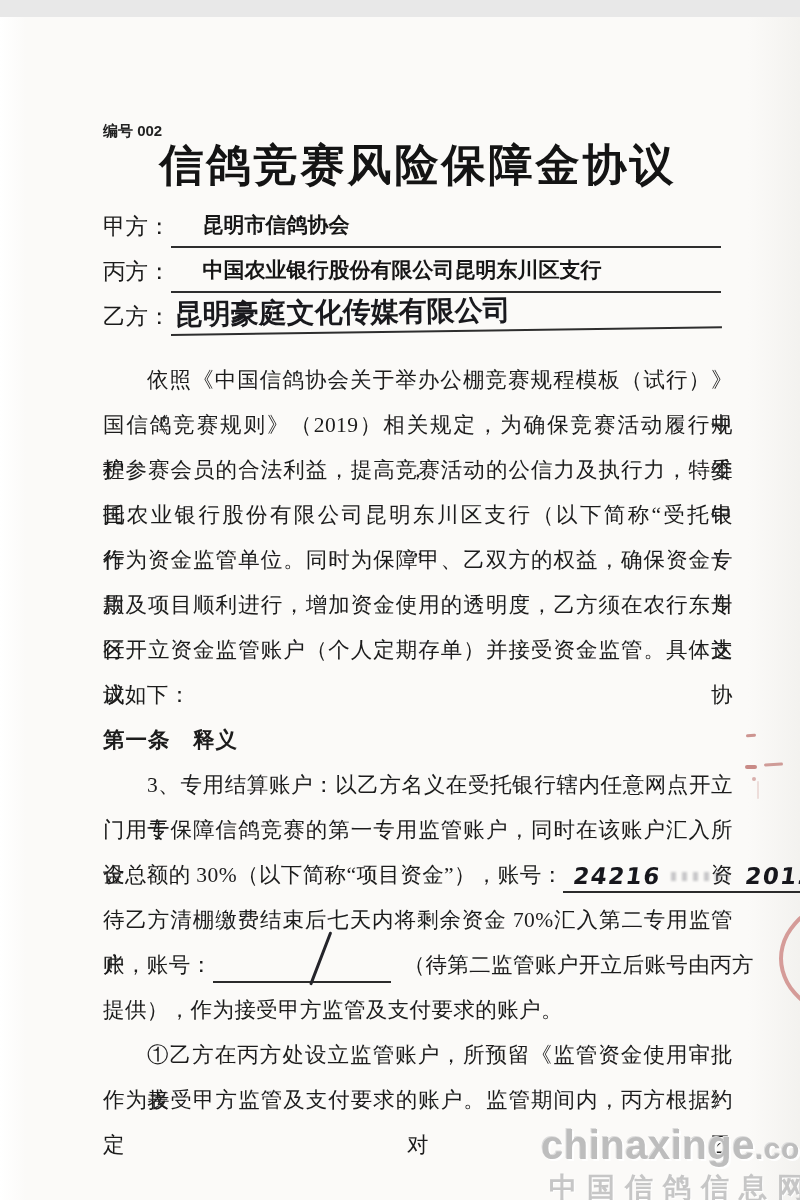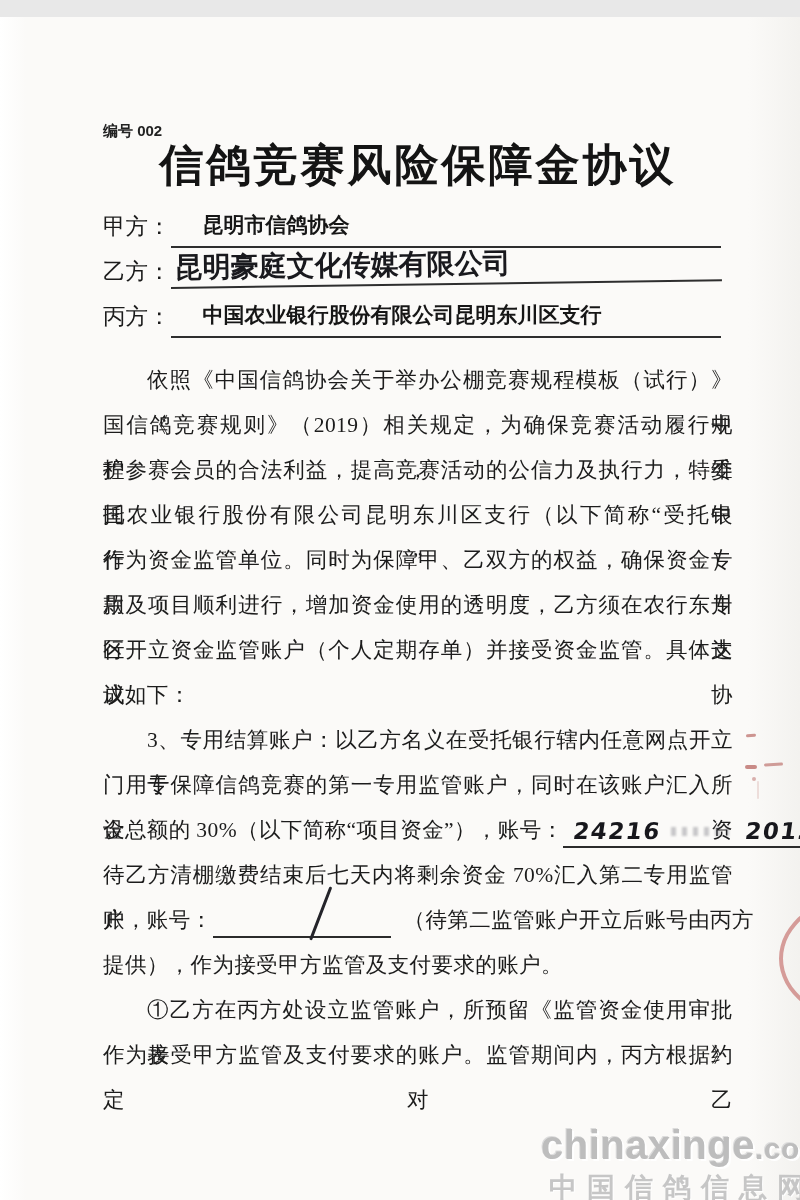--- a/index.html
+++ b/index.html
@@ -7,21 +7,21 @@
     position:relative;width:800px;height:1200px;margin:17px auto;overflow:hidden;
     background:linear-gradient(90deg,#ffffff 0px,#fbfaf8 26px,#fbfaf8 748px,#f3f2ef 800px),
                #fbfaf8;
     font-family:"Liberation Serif","DejaVu Serif",serif;color:#1d1d1d;padding-left:36px;
   }
   
   .doc-number{position:absolute;left:103px;top:105px;font-family:"Liberation Sans","DejaVu Sans",sans-serif;font-weight:bold;font-size:15px;color:#222;}
   .title{position:absolute;left:0;right:0;top:119px;text-align:center;font-size:44px;font-weight:bold;letter-spacing:3px;color:#141414;}
   
   .parties{position:absolute;left:103px;right:115px;top:187px;}
-  .party-row{display:flex;height:45px;align-items:flex-start;}
+  .party-row{display:flex;height:45px;align-items:center;}
   .party-label{font-size:22.5px;line-height:45px;white-space:nowrap;color:#1b1b1b;}
   .party-value{flex:1;border-bottom:2px solid #2e2e2e;margin-bottom:2px;font-family:"Liberation Sans","DejaVu Sans",sans-serif;font-weight:bold;font-size:21px;line-height:42px;padding-left:32px;white-space:nowrap;color:#161616;}
   .party-value.handwriting{font-size:28px;line-height:38px;padding-left:4px;font-weight:600;transform:rotate(-0.8deg);transform-origin:left bottom;color:#19191d;}
   
   .body{position:absolute;left:103px;right:103px;top:341px;}
   .tline{height:45px;line-height:45px;font-size:21.5px;letter-spacing:0.4px;white-space:nowrap;color:#1c1c1c;}
   .just{white-space:normal;text-align:justify;text-align-last:justify;}
   .ind{padding-left:44px;}
   .heading{font-family:"Liberation Sans","DejaVu Sans",sans-serif;font-weight:bold;letter-spacing:1px;}
   .flexline{display:flex;align-items:stretch;white-space:nowrap;}
@@ -56,38 +56,39 @@
 
   <div class="doc-number">编号 002</div>
   <div class="title">信鸽竞赛风险保障金协议</div>
 
   <div class="parties">
     <div class="party-row">
       <span class="party-label">甲方：</span>
       <span class="party-value">昆明市信鸽协会</span>
     </div>
     <div class="party-row">
+      <span class="party-label">丙方：</span>
+      <span class="party-value">中国农业银行股份有限公司昆明东川区支行</span>
+    </div>
+    <div class="party-row">
       <span class="party-label">乙方：</span>
       <span class="party-value handwriting">昆明豪庭文化传媒有限公司</span>
-    </div>
-    <div class="party-row">
-      <span class="party-label">丙方：</span>
-      <span class="party-value">中国农业银行股份有限公司昆明东川区支行</span>
     </div>
   </div>
 
   <div class="body">
     <div class="tline ind just">依照《中国信鸽协会关于举办公棚竞赛规程模板（试行）》《中</div>
     <div class="tline just">国信鸽竞赛规则》（2019）相关规定，为确保竞赛活动履行规程，维</div>
     <div class="tline just">护参赛会员的合法利益，提高竞赛活动的公信力及执行力，特委托中</div>
     <div class="tline just">国农业银行股份有限公司昆明东川区支行（以下简称“受托银行”）</div>
     <div class="tline just">作为资金监管单位。同时为保障甲、乙双方的权益，确保资金专款专</div>
     <div class="tline just">用及项目顺利进行，增加资金使用的透明度，乙方须在农行东川区支</div>
     <div class="tline just">行开立资金监管账户（个人定期存单）并接受资金监管。具体达成协</div>
     <div class="tline">议如下：</div>
+    <div class="tline heading">第一条　释义</div>
     <div class="tline ind just">3、专用结算账户：以乙方名义在受托银行辖内任意网点开立专</div>
     <div class="tline just">门用于保障信鸽竞赛的第一专用监管账户，同时在该账户汇入所设资</div>
     <div class="tline flexline">
       <span class="seg">金总额的 30%（以下简称“项目资金”），账号：</span>
       <span class="blank">
         <span class="hand">24216</span>
         <span class="smear"></span>
         <span class="hand h2">2012777</span>
       </span>
 

